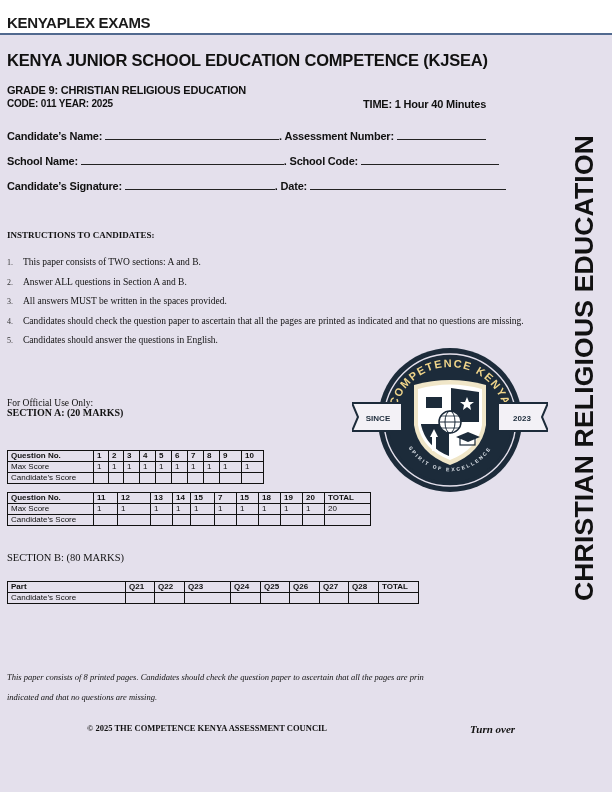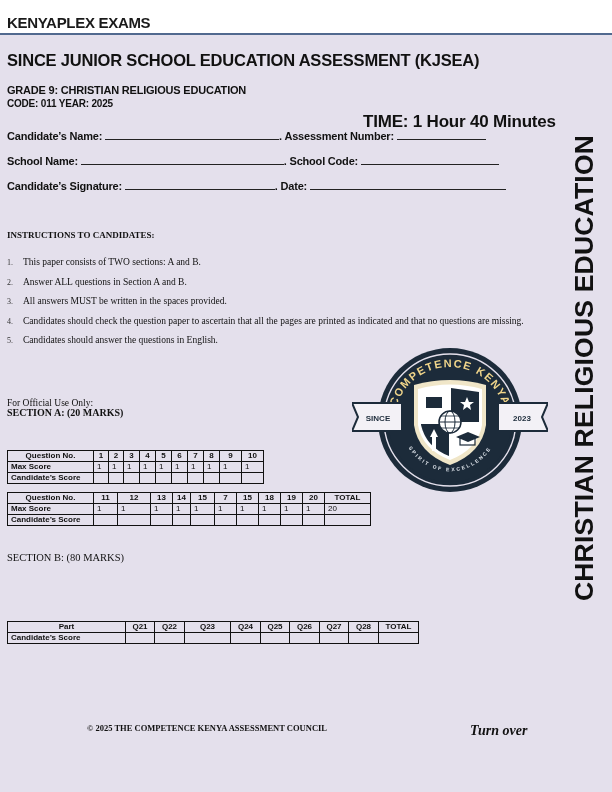--- a/index.html
+++ b/index.html
@@ -8,60 +8,60 @@
 
   .top-strip { position: absolute; left: 0; top: 0; width: 612px; height: 34px; background: #ffffff; }
   .brand { position: absolute; left: 7px; top: 14px; font-family: "Liberation Sans", sans-serif; font-weight: bold; font-size: 15px; color: #1a1a1a; letter-spacing: -0.3px; }
   .rule { position: absolute; left: 0; top: 33px; width: 612px; height: 2px; background: #51698f; }
 
   .page { position: absolute; left: 0; top: 35px; width: 612px; height: 757px; background: #e4e0ec; }
 
   .title { position: absolute; left: 7px; top: 51px; font-family: "Liberation Sans", sans-serif; font-weight: bold; font-size: 16.5px; color: #111; letter-spacing: -0.2px; }
   .grade { position: absolute; left: 7px; top: 84px; font-family: "Liberation Sans", sans-serif; font-weight: bold; font-size: 11px; letter-spacing: -0.2px; }
   .code { position: absolute; left: 7px; top: 98px; font-family: "Liberation Sans", sans-serif; font-weight: bold; font-size: 10px; letter-spacing: -0.2px; }
-  .time { position: absolute; left: 363px; top: 112px; font-family: "Liberation Sans", sans-serif; font-weight: bold; font-size: 17px; letter-spacing: -0.2px; }
+  .time { position: absolute; left: 363px; top: 98px; font-family: "Liberation Sans", sans-serif; font-weight: bold; font-size: 11px; letter-spacing: -0.2px; }
 
   .field-row { position: absolute; left: 7px; font-family: "Liberation Sans", sans-serif; font-weight: bold; font-size: 11px; letter-spacing: -0.2px; white-space: nowrap; }
   .field-row .blank { display: inline-block; border-bottom: 1px solid #222; height: 10px; vertical-align: baseline; }
 
   .instr-title { position: absolute; left: 7px; top: 230px; font-weight: bold; font-size: 9px; }
   .instr-list { position: absolute; left: 7px; top: 253px; width: 545px; font-size: 9.5px; line-height: 19.5px; }
   .instr-item { display: flex; }
   .instr-num { width: 16px; flex: none; font-size: 8px; color: #333; }
   .instr-text { flex: 1; }
 
   .official { position: absolute; left: 7px; top: 398px; font-size: 9.5px; }
   .secA { position: absolute; left: 7px; top: 407px; font-size: 10px; font-weight: bold; }
   .secB { position: absolute; left: 7px; top: 552px; font-size: 10.5px; }
 
   table.score { position: absolute; border-collapse: collapse; font-family: "Liberation Sans", sans-serif; font-size: 8px; }
   table.score td { border: 1px solid #111; height: 11px; padding: 0 3px; white-space: nowrap; line-height: 10px; }
-  table.score td.lbl { font-weight: bold; }
+  table.score td.lbl { font-weight: normal; }
   table.score td.hdr { font-weight: bold; }
-  table.score td.c { text-align: center; }
+  table.score td.c { text-align: left; }
 
   .footer-note { position: absolute; left: 7px; top: 667px; width: 545px; font-style: italic; font-size: 8.5px; line-height: 20px; overflow: hidden; white-space: nowrap; }
   .copyright { position: absolute; left: 87px; top: 723px; font-weight: bold; font-size: 8.5px; }
-  .turnover { position: absolute; left: 470px; top: 723px; font-weight: bold; font-style: italic; font-size: 14px; }
+  .turnover { position: absolute; left: 470px; top: 723px; font-weight: bold; font-style: italic; font-size: 11px; }
 
   .vertical { position: absolute; left: 560px; top: 62px; width: 48px; height: 612px; }
   .vertical span { position: absolute; left: 50%; top: 50%; transform: translate(-50%, -50%) rotate(-90deg); font-family: "Liberation Sans", sans-serif; font-weight: bold; font-size: 26.5px; white-space: nowrap; color: #111; letter-spacing: 0.2px; }
 
   .logo { position: absolute; left: 352px; top: 345px; width: 196px; height: 150px; }
 </style>
 </head>
 <body>
 
 <div class="top-strip"></div>
 <div class="brand">KENYAPLEX EXAMS</div>
 <div class="rule"></div>
 
 <div class="page"></div>
 
-<div class="title">SINCE JUNIOR SCHOOL EDUCATION ASSESSMENT (KJSEA)</div>
+<div class="title">KENYA JUNIOR SCHOOL EDUCATION COMPETENCE (KJSEA)</div>
 <div class="grade">GRADE 9: CHRISTIAN RELIGIOUS EDUCATION</div>
 <div class="code">CODE: 011 YEAR: 2025</div>
 <div class="time">TIME: 1 Hour 40 Minutes</div>
 
 <div class="field-row" style="top:130px">
   <span>Candidate’s Name:</span>
   <span class="blank" style="width:174px"></span><span>. Assessment Number:</span>
   <span class="blank" style="width:89px"></span>
 </div>
 <div class="field-row" style="top:155px">
@@ -188,21 +188,21 @@
     <td></td>
     <td></td>
     <td></td>
     <td></td>
   </tr>
 </tbody>
   </table>
 
 <div class="secB">SECTION B: (80 MARKS)</div>
 
-<table class="score" style="left:7px; top:581px;margin-top:40px;">
+<table class="score" style="left:7px; top:581px;">
   <tbody>
       <tr>
     <td class="hdr c" style="width:118px">Part</td>
     <td class="hdr c" style="width:29px">Q21</td>
     <td class="hdr c" style="width:30px">Q22</td>
     <td class="hdr c" style="width:46px">Q23</td>
     <td class="hdr c" style="width:30px">Q24</td>
     <td class="hdr c" style="width:29px">Q25</td>
     <td class="hdr c" style="width:30px">Q26</td>
     <td class="hdr c" style="width:29px">Q27</td>
@@ -261,15 +261,17 @@
   <path d="M 78 92 L 86 92 L 82 84 Z" fill="#ffffff"></path>
   <polygon points="104,92 116,87 128,92 116,97" fill="#1c2b3a"></polygon>
   <rect x="108" y="93" width="15" height="7" fill="none" stroke="#1c2b3a" stroke-width="1.2"></rect>
 </svg>
 
 <div class="vertical">
   <span>CHRISTIAN RELIGIOUS EDUCATION</span>
 </div>
 
 <div class="footer-note">
+  <div>This paper consists of 8 printed pages. Candidates should check the question paper to ascertain that all the pages are prin</div>
+  <div>indicated and that no questions are missing.</div>
 </div>
 <div class="copyright">© 2025 THE COMPETENCE KENYA ASSESSMENT COUNCIL</div>
 <div class="turnover">Turn over</div>
 
 </body></html>

